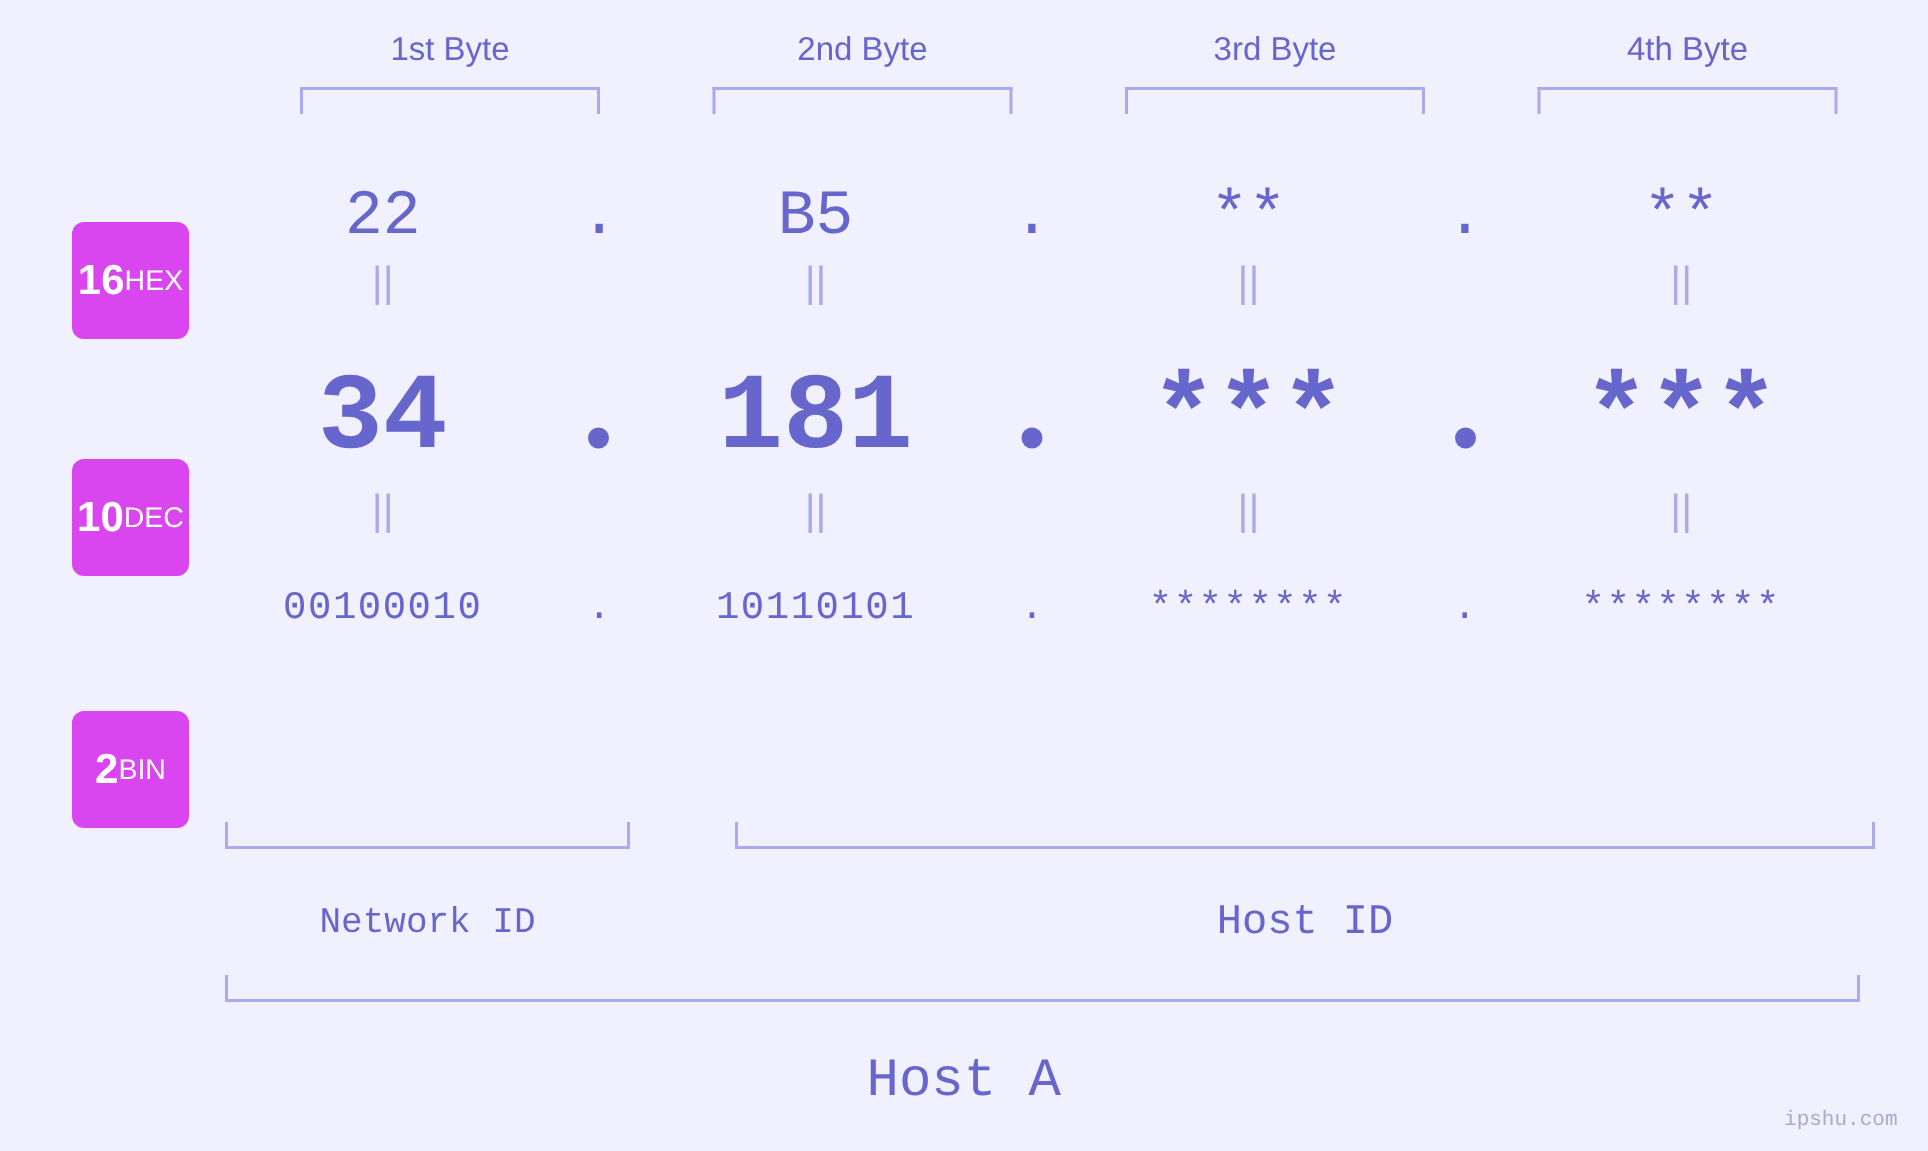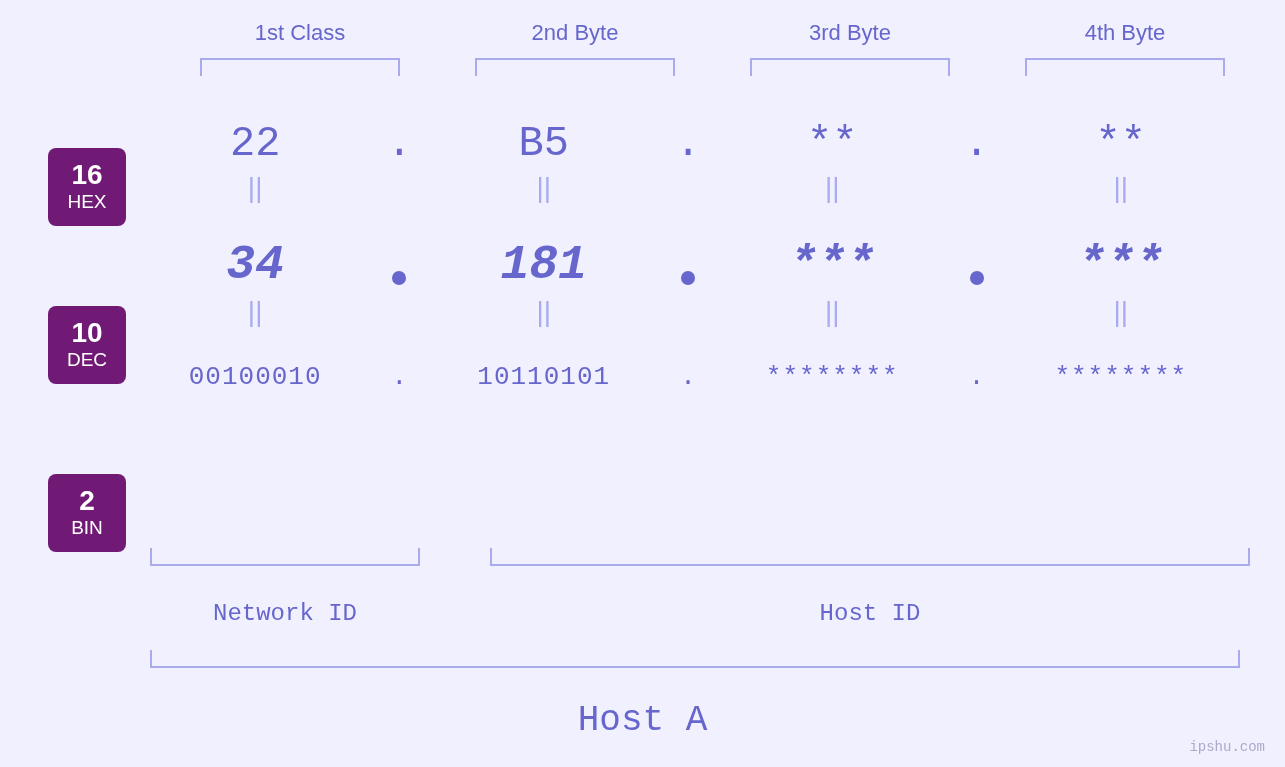--- a/index.html
+++ b/index.html
@@ -55,24 +55,24 @@
       border: 2px solid #aaaaee;
       border-bottom: none;
     }
 
     
     .badge {
       position: absolute;
       left: 48px;
       width: 78px;
       height: 78px;
-      background: #701a75;
+      background: #d946ef;
       border-radius: 8px;
       display: flex;
-      flex-direction: column;
+      flex-direction: row;
       align-items: center;
       justify-content: center;
       color: white;
       font-family: Arial, sans-serif;
     }
 
     .badge-num {
       font-size: 28px;
       font-weight: bold;
       line-height: 1;
@@ -123,21 +123,21 @@
 
     .dot-cell {
       width: 40px;
       text-align: center;
       color: #6666cc;
     }
 
     
     .hex-val { font-size: 42px; }
     .hex-dot { font-size: 42px; }
-    .dec-val { font-size: 48px; font-weight: bold; font-style: italic; }
+    .dec-val { font-size: 72px; font-weight: bold; }
     .bin-val { font-size: 26px; letter-spacing: 1px; }
     .bin-dot { font-size: 26px; }
 
     .equals-sign {
       font-size: 28px;
       color: #aaaaee;
       font-family: Arial, sans-serif;
     }
 
     
@@ -181,21 +181,21 @@
       text-align: center;
       color: #6666cc;
       font-size: 24px;
       font-family: 'Courier New', Courier, monospace;
     }
 
     .host-id-label {
       width: 760px;
       text-align: center;
       color: #6666cc;
-      font-size: 24px;
+      font-size: 28px;
       font-family: 'Courier New', Courier, monospace;
       margin-left: 0px;
     }
 
     
     .big-bracket-row {
       position: absolute;
       top: 650px;
       left: 150px;
       width: 1090px;
@@ -233,21 +233,21 @@
       border-radius: 50%;
       display: inline-block;
     }
   </style>
 </head>
 <body>
 
 <div class="main-container">
 
   <div class="byte-headers">
-    <div class="byte-label cell">1st Class</div>
+    <div class="byte-label cell">1st Byte</div>
     <div class="byte-label cell">2nd Byte</div>
     <div class="byte-label cell">3rd Byte</div>
     <div class="byte-label cell">4th Byte</div>
   </div>
 
   <div class="top-bracket-row">
     <div class="bracket-top"></div>
     <div class="bracket-top"></div>
     <div class="bracket-top"></div>
     <div class="bracket-top"></div>

